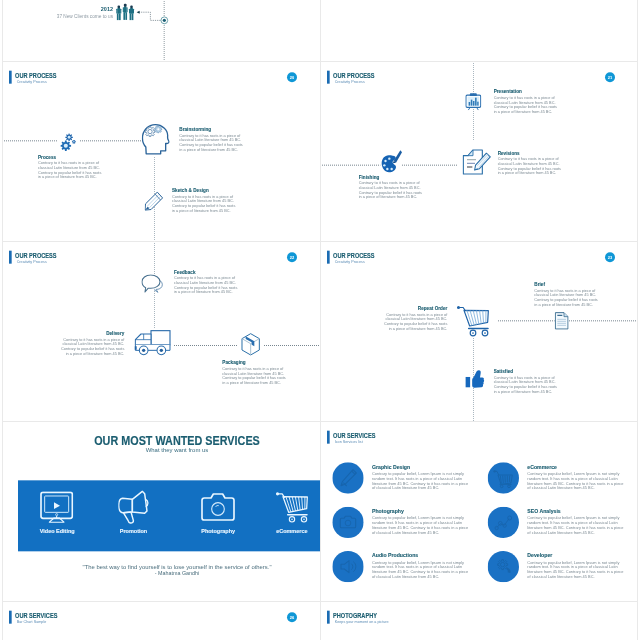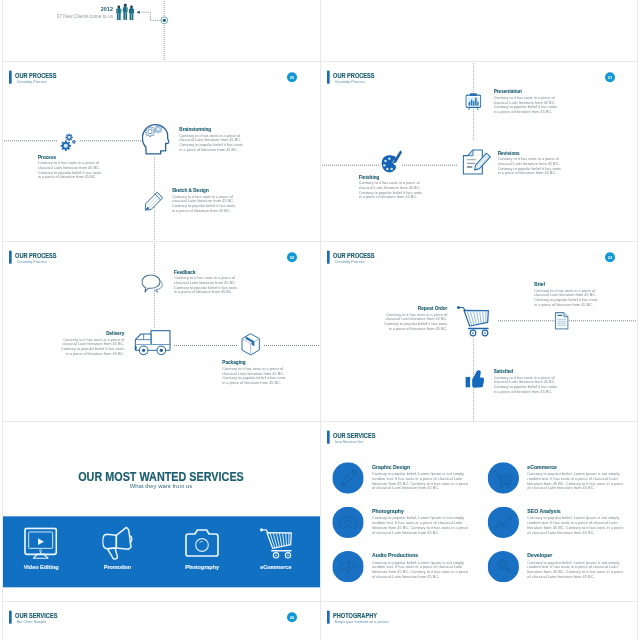--- a/index.html
+++ b/index.html
@@ -329,21 +329,21 @@
       <div class="t">Repeat Order</div>
       <div class="p">Contrary to it has roots in a piece of classical Latin literature from 45 BC. Contrary to popular belief it has roots in a piece of literature from 45 BC.</div>
     </div>
     <div class="blk" style="left:521px;top:384px;">
       <div class="t">Satisfied</div>
       <div class="p">Contrary to it has roots in a piece of classical Latin literature from 45 BC. Contrary to popular belief it has roots in a piece of literature from 45 BC.</div>
     </div>
   </div>
 </div>
 
-<div class="slide" style="left:2px;top:421px;margin-top:36px;">
+<div class="slide" style="left:18px;top:421px;">
   <div class="inner">
     <div class="mw-title">OUR MOST WANTED SERVICES</div>
     <div class="mw-sub">What they want from us</div>
 
     <div class="mw-band"></div>
 
     <svg class="ico" style="left:66px;top:211px;width:100px;height:95px;" viewBox="0 0 100 95">
       <rect x="3" y="3" width="94" height="78" rx="6" fill="none" stroke="#e9f6ff" stroke-width="5"></rect>
       <rect x="14" y="14" width="72" height="49" rx="2" fill="none" stroke="#cfe8fb" stroke-width="3"></rect>
       <path d="M42 33 L60 43 L42 53 Z" fill="#eaf6ff"></path>

